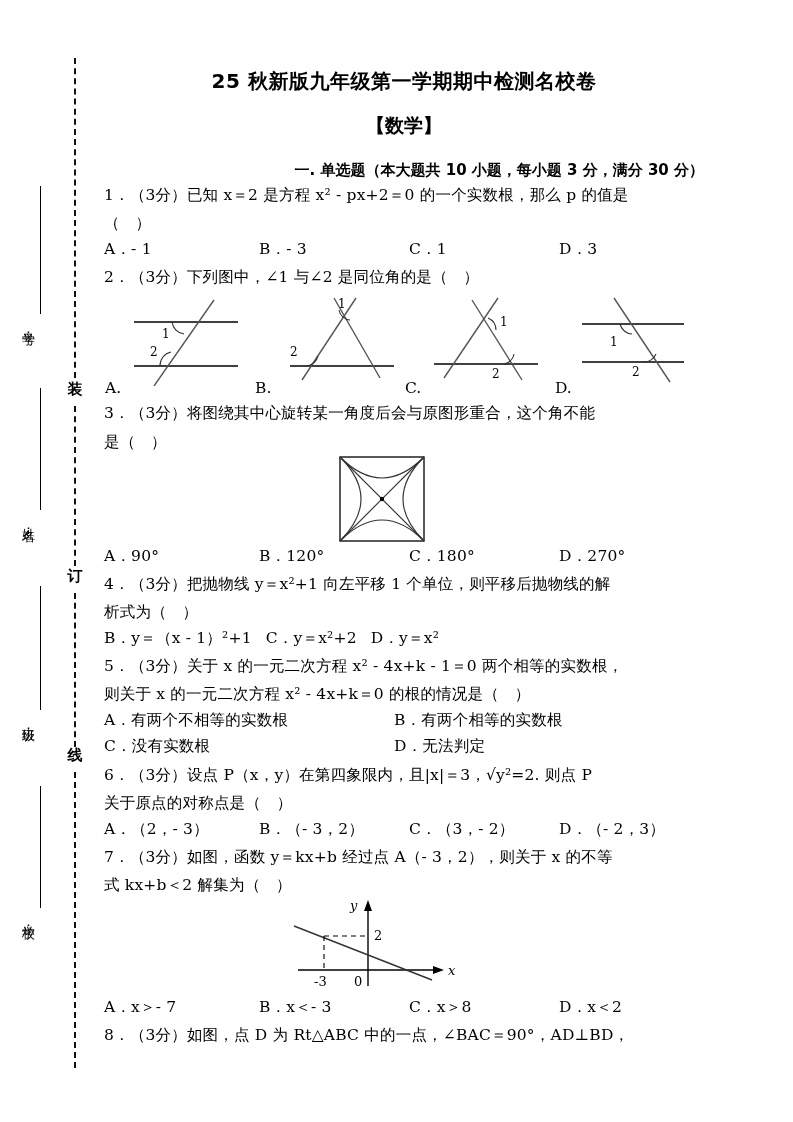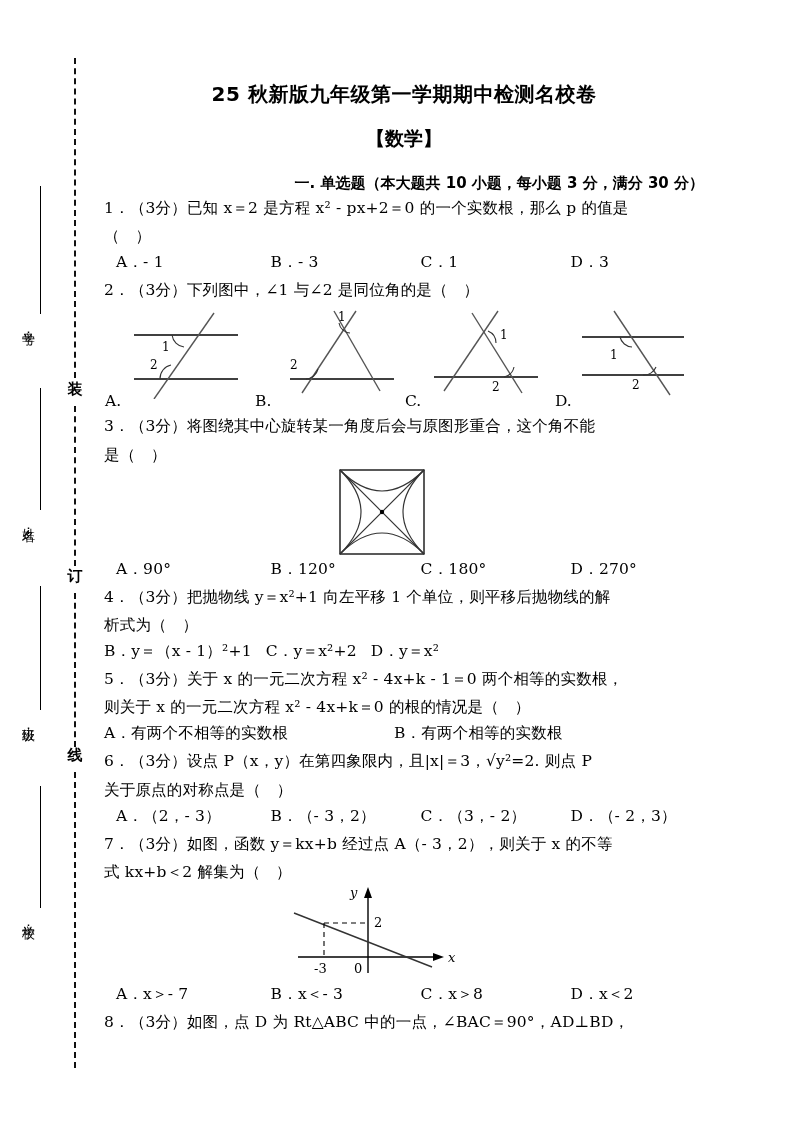--- a/index.html
+++ b/index.html
@@ -52,21 +52,21 @@
     font-size: 15px;
     background: #fff;
     color: #000;
     line-height: 1.05;
   }
 
   
   #content {
     position: absolute;
     left: 104px;
-    top: 13px;
+    top: 0;
     width: 600px;
   }
   .title1 {
     text-align: center;
     font-family: "DejaVu Sans", "Liberation Sans", sans-serif;
     font-weight: bold;
     font-size: 20px;
     letter-spacing: 0.5px;
     margin-top: 68px;
   }
@@ -90,21 +90,21 @@
     margin-top: 3px;
     letter-spacing: 0.2px;
   }
   .opts {
     font-size: 15.5px;
     line-height: 1.62;
     letter-spacing: 0.2px;
     display: flex;
     margin-top: 1px;
   }
-  .opts.four > span { display: inline-block; margin-left: 12px; }
+  .opts.four > span { display: inline-block; }
   .opt-a { width: 155px; }
   .opt-b { width: 150px; }
   .opt-c { width: 150px; }
   .opt-d { width: 145px; }
   .opts.two > span:first-child { width: 290px; }
   .opts.inline > span { margin-right: 14px; }
 
   
   .fig-row {
     position: relative;
@@ -258,20 +258,24 @@
       <span>C．y＝x²+2</span>
       <span>D．y＝x²</span>
     </div>
 
     <div class="q">5．（3分）关于 x 的一元二次方程 x² - 4x+k - 1＝0 两个相等的实数根，</div>
     <div class="q">则关于 x 的一元二次方程 x² - 4x+k＝0 的根的情况是（　）</div>
     <div class="opts two">
       <span>A．有两个不相等的实数根</span>
       <span>B．有两个相等的实数根</span>
     </div>
+    <div class="opts two">
+      <span>C．没有实数根</span>
+      <span>D．无法判定</span>
+    </div>
 
     <div class="q">6．（3分）设点 P（x，y）在第四象限内，且|x|＝3，√y²=2. 则点 P</div>
     <div class="q">关于原点的对称点是（　）</div>
     <div class="opts four">
       <span class="opt-a">A．（2，- 3）</span>
       <span class="opt-b">B．（- 3，2）</span>
       <span class="opt-c">C．（3，- 2）</span>
       <span class="opt-d">D．（- 2，3）</span>
     </div>
 

